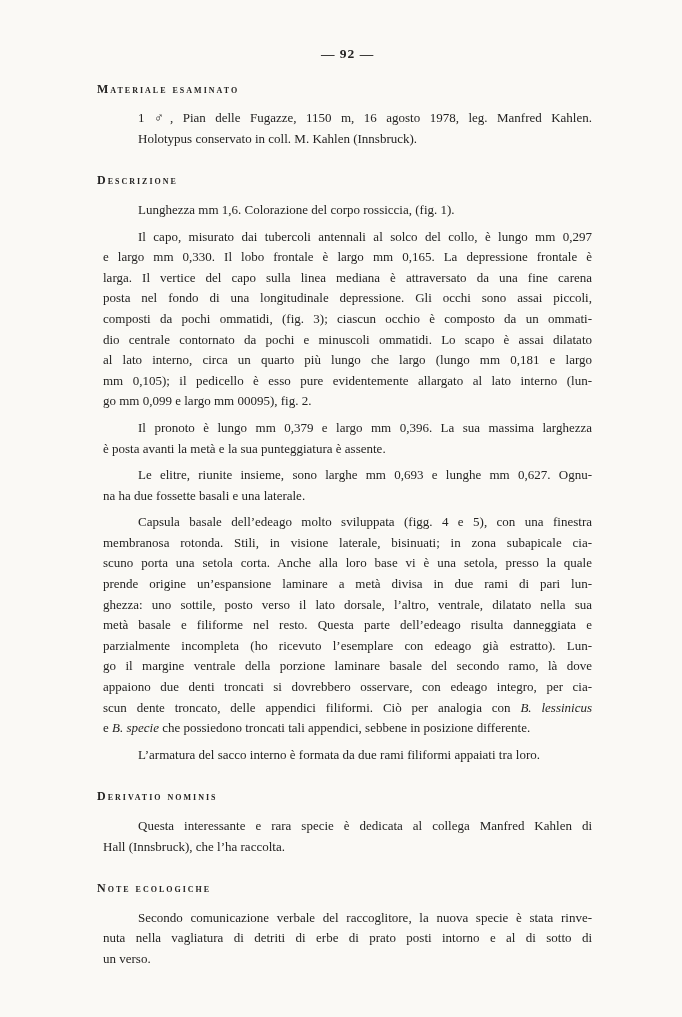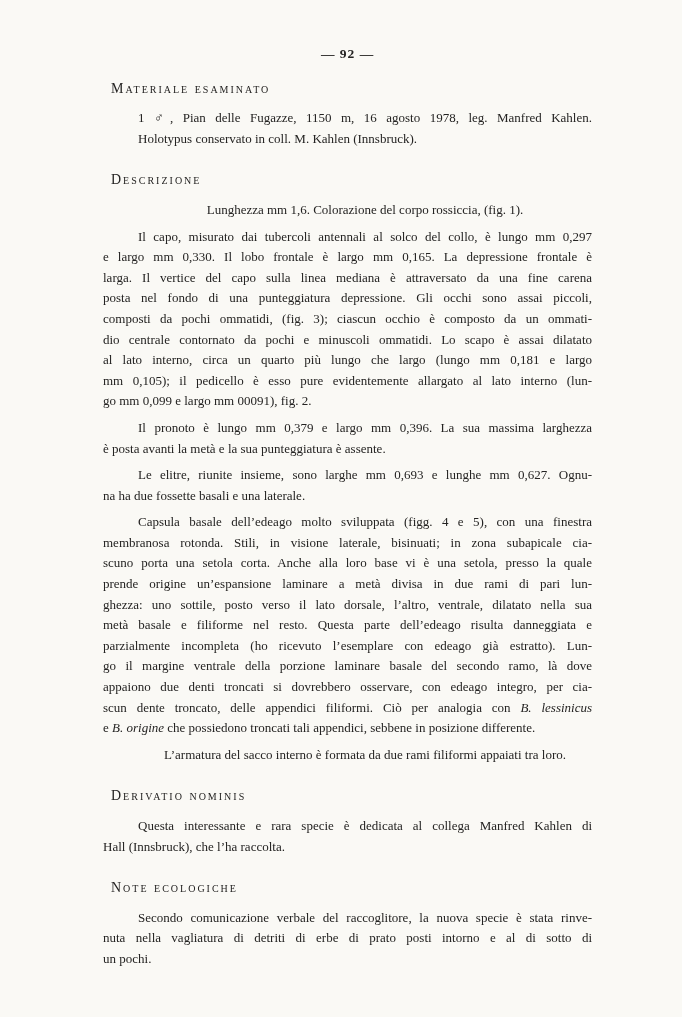--- a/index.html
+++ b/index.html
@@ -27,44 +27,43 @@
     line-height: 20.6px;
   }
   .page-number {
     text-align: center;
     font-weight: 700;
     font-size: 13.5px;
     letter-spacing: 1px;
     margin-bottom: 13px;
   }
   .section-heading {
-    font-size: 14px;
-    font-weight: 400;
+    font-size: 12px;
+    font-weight: 700;
     font-variant: small-caps;
     letter-spacing: 2px;
-    margin: 21px 0 9px 14px;
+    margin: 21px 0 9px 0;
     line-height: 20.6px;
   }
   section:first-of-type .section-heading {
     margin-top: 14px;
   }
   .paragraph {
     margin: 6px;
   }
   .line {
     white-space: normal;
     text-align: left;
   }
   .line.just {
     text-align: justify;
     text-align-last: justify;
   }
   .paragraph.indent .line.first {
     text-indent: 35px;
-    text-align: center;
   }
   .paragraph.block-indent .line {
     padding-left: 35px;
   }
   .line i {
     font-style: italic;
   }
 </style>
 </head>
 <body>
@@ -82,62 +81,62 @@
         </section>
         <section>
           <h2 class="section-heading">Descrizione</h2>
           <div class="paragraph indent">
             <div class="line first"><span>Lunghezza mm 1,6. Colorazione del corpo rossiccia, (fig. 1).</span></div>
           </div>
           <div class="paragraph indent">
             <div class="line just first"><span>Il capo, misurato dai tubercoli antennali al solco del collo, è lungo mm 0,297</span></div>
             <div class="line just"><span>e largo mm 0,330. Il lobo frontale è largo mm 0,165. La depressione frontale è</span></div>
             <div class="line just"><span>larga. Il vertice del capo sulla linea mediana è attraversato da una fine carena</span></div>
-            <div class="line just"><span>posta nel fondo di una punteggiatura depressione. Gli occhi sono assai piccoli,</span></div>
+            <div class="line just"><span>posta nel fondo di una longitudinale depressione. Gli occhi sono assai piccoli,</span></div>
             <div class="line just"><span>composti da pochi ommatidi, (fig. 3); ciascun occhio è composto da un ommati-</span></div>
             <div class="line just"><span>dio centrale contornato da pochi e minuscoli ommatidi. Lo scapo è assai dilatato</span></div>
             <div class="line just"><span>al lato interno, circa un quarto più lungo che largo (lungo mm 0,181 e largo</span></div>
             <div class="line just"><span>mm 0,105); il pedicello è esso pure evidentemente allargato al lato interno (lun-</span></div>
-            <div class="line"><span>go mm 0,099 e largo mm 00091), fig. 2.</span></div>
+            <div class="line"><span>go mm 0,099 e largo mm 00095), fig. 2.</span></div>
           </div>
           <div class="paragraph indent">
             <div class="line just first"><span>Il pronoto è lungo mm 0,379 e largo mm 0,396. La sua massima larghezza</span></div>
             <div class="line"><span>è posta avanti la metà e la sua punteggiatura è assente.</span></div>
           </div>
           <div class="paragraph indent">
             <div class="line just first"><span>Le elitre, riunite insieme, sono larghe mm 0,693 e lunghe mm 0,627. Ognu-</span></div>
             <div class="line"><span>na ha due fossette basali e una laterale.</span></div>
           </div>
           <div class="paragraph indent">
             <div class="line just first"><span>Capsula basale dell’edeago molto sviluppata (figg. 4 e 5), con una finestra</span></div>
             <div class="line just"><span>membranosa rotonda. Stili, in visione laterale, bisinuati; in zona subapicale cia-</span></div>
             <div class="line just"><span>scuno porta una setola corta. Anche alla loro base vi è una setola, presso la quale</span></div>
             <div class="line just"><span>prende origine un’espansione laminare a metà divisa in due rami di pari lun-</span></div>
             <div class="line just"><span>ghezza: uno sottile, posto verso il lato dorsale, l’altro, ventrale, dilatato nella sua</span></div>
             <div class="line just"><span>metà basale e filiforme nel resto. Questa parte dell’edeago risulta danneggiata e</span></div>
             <div class="line just"><span>parzialmente incompleta (ho ricevuto l’esemplare con edeago già estratto). Lun-</span></div>
             <div class="line just"><span>go il margine ventrale della porzione laminare basale del secondo ramo, là dove</span></div>
             <div class="line just"><span>appaiono due denti troncati si dovrebbero osservare, con edeago integro, per cia-</span></div>
             <div class="line just"><span>scun dente troncato, delle appendici filiformi. Ciò per analogia con </span><i>B. lessinicus</i></div>
-            <div class="line"><span>e </span><i>B. origine</i><span> che possiedono troncati tali appendici, sebbene in posizione differente.</span></div>
+            <div class="line"><span>e </span><i>B. specie</i><span> che possiedono troncati tali appendici, sebbene in posizione differente.</span></div>
           </div>
           <div class="paragraph indent">
             <div class="line first"><span>L’armatura del sacco interno è formata da due rami filiformi appaiati tra loro.</span></div>
           </div>
         </section>
         <section>
           <h2 class="section-heading">Derivatio nominis</h2>
           <div class="paragraph indent">
             <div class="line just first"><span>Questa interessante e rara specie è dedicata al collega Manfred Kahlen di</span></div>
             <div class="line"><span>Hall (Innsbruck), che l’ha raccolta.</span></div>
           </div>
         </section>
         <section>
           <h2 class="section-heading">Note ecologiche</h2>
           <div class="paragraph indent">
             <div class="line just first"><span>Secondo comunicazione verbale del raccoglitore, la nuova specie è stata rinve-</span></div>
             <div class="line just"><span>nuta nella vagliatura di detriti di erbe di prato posti intorno e al di sotto di</span></div>
-            <div class="line"><span>un pochi.</span></div>
+            <div class="line"><span>un verso.</span></div>
           </div>
         </section>
       </div>
   </div>
 </div>
 
 </body></html>

